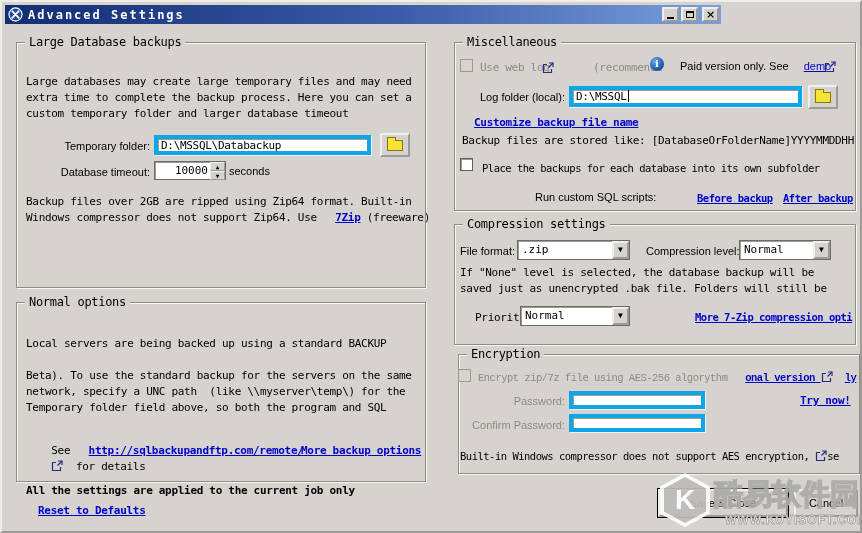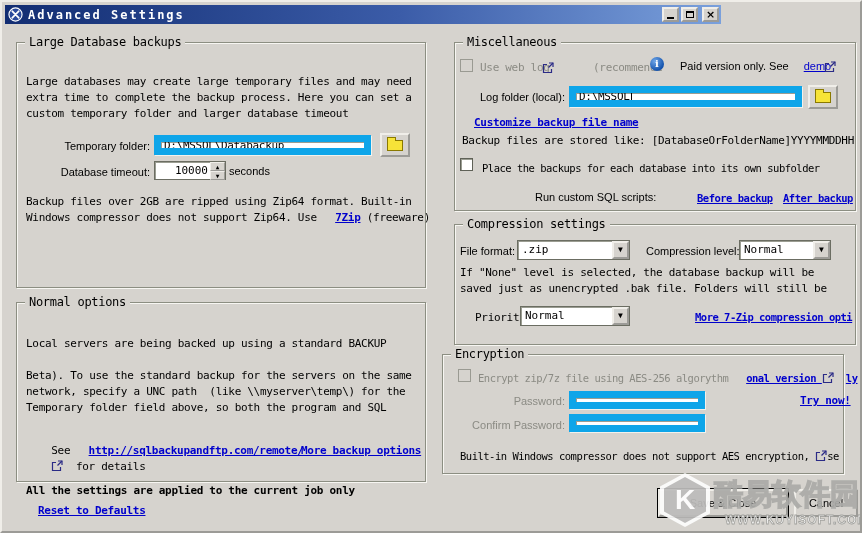--- a/index.html
+++ b/index.html
@@ -27,23 +27,23 @@
   
   .mono{position:absolute;font:11px/16px "DejaVu Sans Mono",monospace;
     letter-spacing:-0.3px;white-space:pre;}
   .mono.tight{font-size:10.5px;letter-spacing:-0.5px;}
   .sans{position:absolute;font:11px/13px "Liberation Sans","DejaVu Sans",sans-serif;white-space:pre;}
   .gray{color:#8b8b84;}
   .b{font-weight:bold;}
   .link{color:#0000cc;text-decoration:underline;cursor:pointer;padding-left:12px;}
   a.link{position:static;}
   
-  .tfield{position:absolute;background:#fff;border:7px solid #0ea5e9;
+  .tfield{position:absolute;background:#fff;border:4px solid #0ea5e9;
     box-shadow:inset 1px 1px 0 #9b9d92, 1px 1px 0 #f2f1ec;
-    box-sizing:border-box;display:flex;align-items:center;padding:0 3px;
+    box-sizing:border-box;display:flex;padding:0 3px;
     font:11px "DejaVu Sans Mono",monospace;letter-spacing:-0.3px;white-space:pre;overflow:hidden;}
   .caret{display:inline-block;width:1px;height:12px;background:#000;margin-left:1px;}
   .folderbtn{position:absolute;width:30px;height:24px;background:#d6d3ce;
     border:2px outset #f0eee9;box-sizing:border-box;display:flex;align-items:center;justify-content:center;cursor:pointer;}
   .foldico{position:relative;width:16px;height:11px;background:#f7e338;border:1px solid #8a7900;box-sizing:border-box;}
   .foldico:before{content:"";position:absolute;left:-1px;top:-4px;width:7px;height:3px;
     background:#f7e338;border:1px solid #8a7900;border-bottom:none;}
   .spin{position:absolute;background:#fff;border:1px solid #6b6d62;
     box-shadow:inset 1px 1px 0 #9b9d92;box-sizing:border-box;display:flex;}
   .spinval{flex:1;text-align:right;font:11px/17px "DejaVu Sans Mono",monospace;padding-right:2px;}
@@ -204,25 +204,25 @@
   </div>
   <div class="mono" style="left:458px;top:263px;">If "None" level is selected, the database backup will be</div>
   <div class="mono" style="left:458px;top:279px;">saved just as unencrypted .bak file. Folders will still be</div>
   <div class="mono" style="left:473px;top:308px;">Priority</div>
   <div class="dd" style="left:518px;top:304px;width:110px;height:20px;">
     <span class="ddval">Normal</span>
     <span class="ddbtn">▼</span>
   </div>
   <div class="mono tight b" style="left:681px;top:307px;width:170px;overflow:hidden;"><a class="link">More 7-Zip compression opti</a></div>
 
-  <div class="group" style="left:440px;top:352px;width:400px;height:118px;">
+  <div class="group" style="left:456px;top:352px;width:400px;height:118px;">
     <span class="legend">Encryption</span>
   </div>
   <span class="cb dis" style="left:456px;top:367px;"></span>
-  <div class="mono tight gray" style="left:476px;top:368px;"><span>Encrypt zip/7z file using AES-256 algorythm </span><a class="link b" style="color:#0000cc;"><span>onal version </span></a><span class="extico"><svg viewBox="0 0 12 12" width="12" height="12">
+  <div class="mono tight gray" style="left:476px;top:368px;font-family:Liberation Mono, monospace;"><span>Encrypt zip/7z file using AES-256 algorythm </span><a class="link b" style="color:#0000cc;"><span>onal version </span></a><span class="extico"><svg viewBox="0 0 12 12" width="12" height="12">
           <path d="M5 2.5H1.5v8h8V7" fill="none" stroke="#2b2b86" stroke-width="1.2"></path>
           <path d="M7 1h4v4" fill="none" stroke="#2b2b86" stroke-width="1.2"></path>
           <path d="M11 1 6.5 5.5" stroke="#2b2b86" stroke-width="1.2"></path>
         </svg></span><a class="link b"><span>ly</span></a></div>
 
   <div class="sans gray" style="left:460px;top:393px;width:103px;text-align:right;">Password:</div>
   <div class="tfield" style="left:567px;top:389px;width:136px;height:18px;"></div>
   <div class="mono b" style="left:786px;top:391px;"><a class="link">Try now!</a></div>
 
   <div class="sans gray" style="left:460px;top:417px;width:103px;text-align:right;">Confirm Password:</div>

